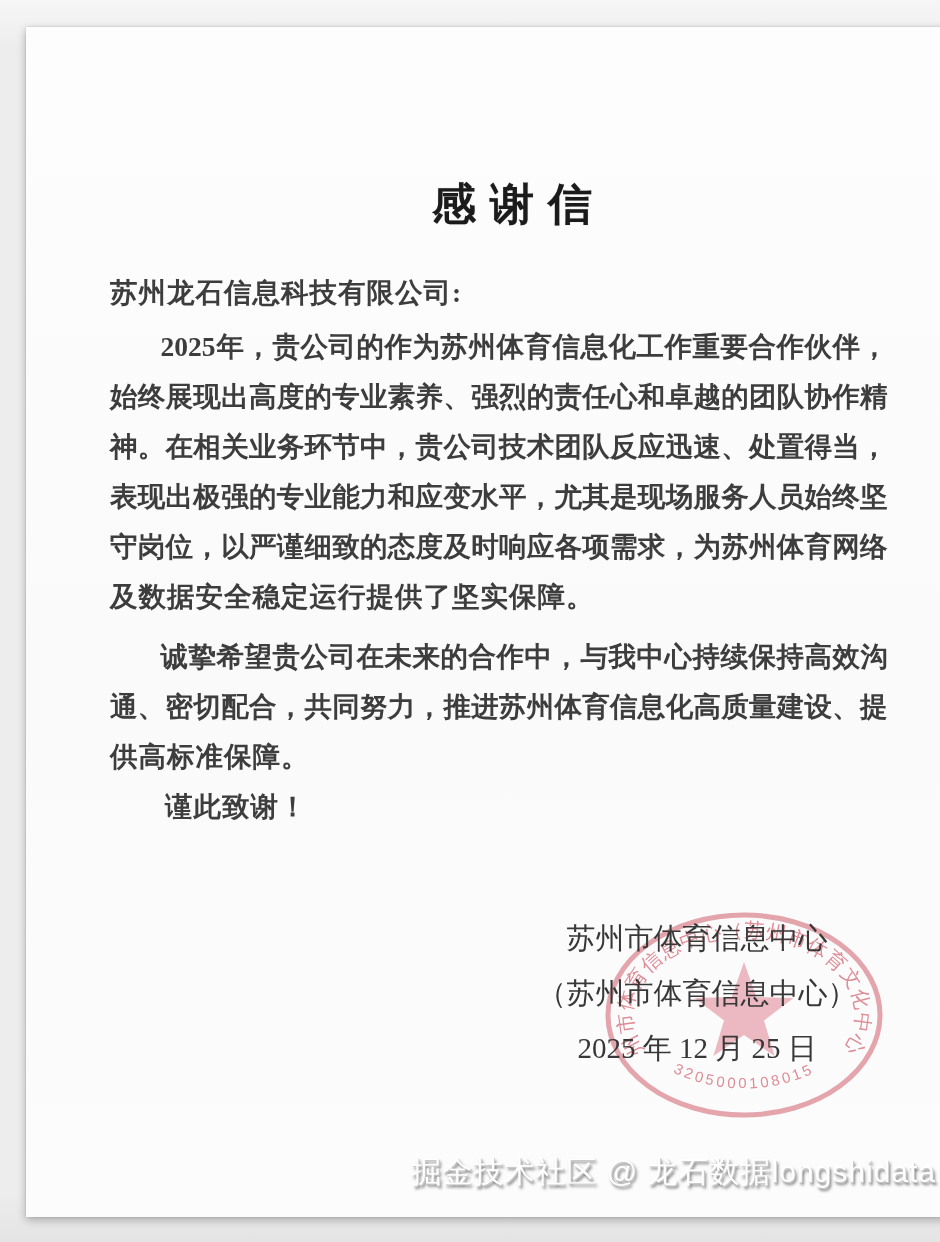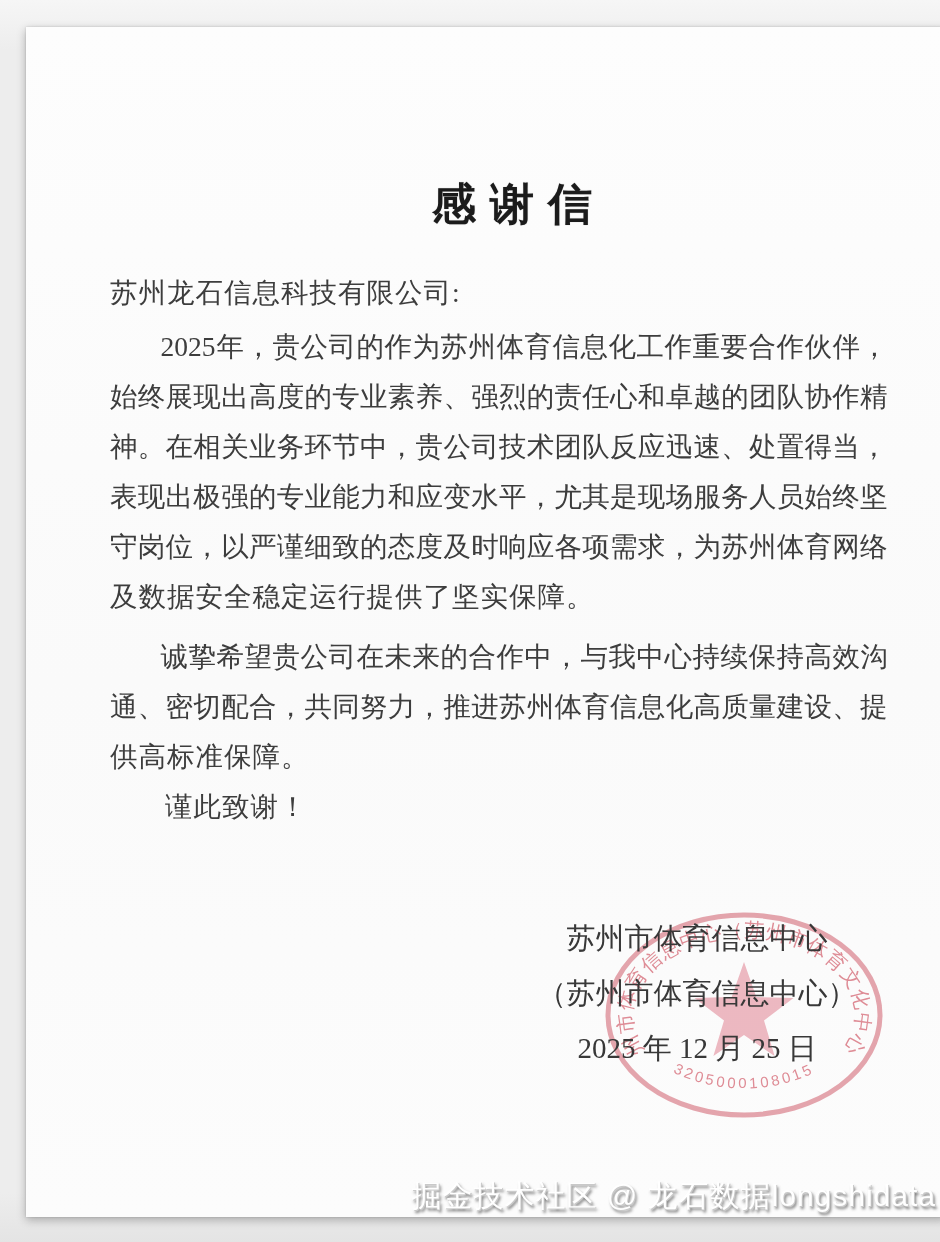--- a/index.html
+++ b/index.html
@@ -19,33 +19,33 @@
   .title{
     font-size:44px;font-weight:700;color:#1b1b1b;
     text-align:center;letter-spacing:14px;line-height:46px;
     margin:0 0 0 40px;text-shadow:0 0 1px rgba(0,0,0,.35);
   }
   .salutation{margin-top:40px;font-size:27.5px;line-height:50px;color:#3d3d3d;}
   .para{font-size:27.5px;color:#3d3d3d;}
   .p1{margin-top:4px;}
   .p2{margin-top:10px;}
   .p3{margin-top:0;}
-  .tline{height:50px;line-height:50px;letter-spacing:1px;}
+  .tline{height:50px;line-height:50px;letter-spacing:1px;font-weight:bold;}
   .tline.just{display:flex;justify-content:space-between;align-items:flex-end;letter-spacing:0;}
   .tline.ind{text-indent:55px;}
   .tline.just.ind{text-indent:0;}
   .indsp{width:50px;flex:0 0 50px;}
   .signature{
     position:absolute;left:471px;top:884px;width:400px;z-index:3;
     text-align:center;font-size:29px;line-height:55px;color:#383838;
   }
   .seal{position:absolute;left:573px;top:881px;width:290px;height:214px;z-index:2;
     mix-blend-mode:multiply;opacity:.9;}
   .watermark{
-    position:absolute;right:4px;top:1176px;z-index:5;
+    position:absolute;right:4px;top:1152px;z-index:5;
     font-family:"Liberation Sans","DejaVu Sans",sans-serif;
     font-size:30px;color:#ffffff;letter-spacing:1px;
     text-shadow:1px 1px 0 #c9c9c9, 2px 3px 3px rgba(90,90,90,0.85);
     white-space:nowrap;
   }
 </style>
 </head>
 <body>
 
 <div class="paper">

